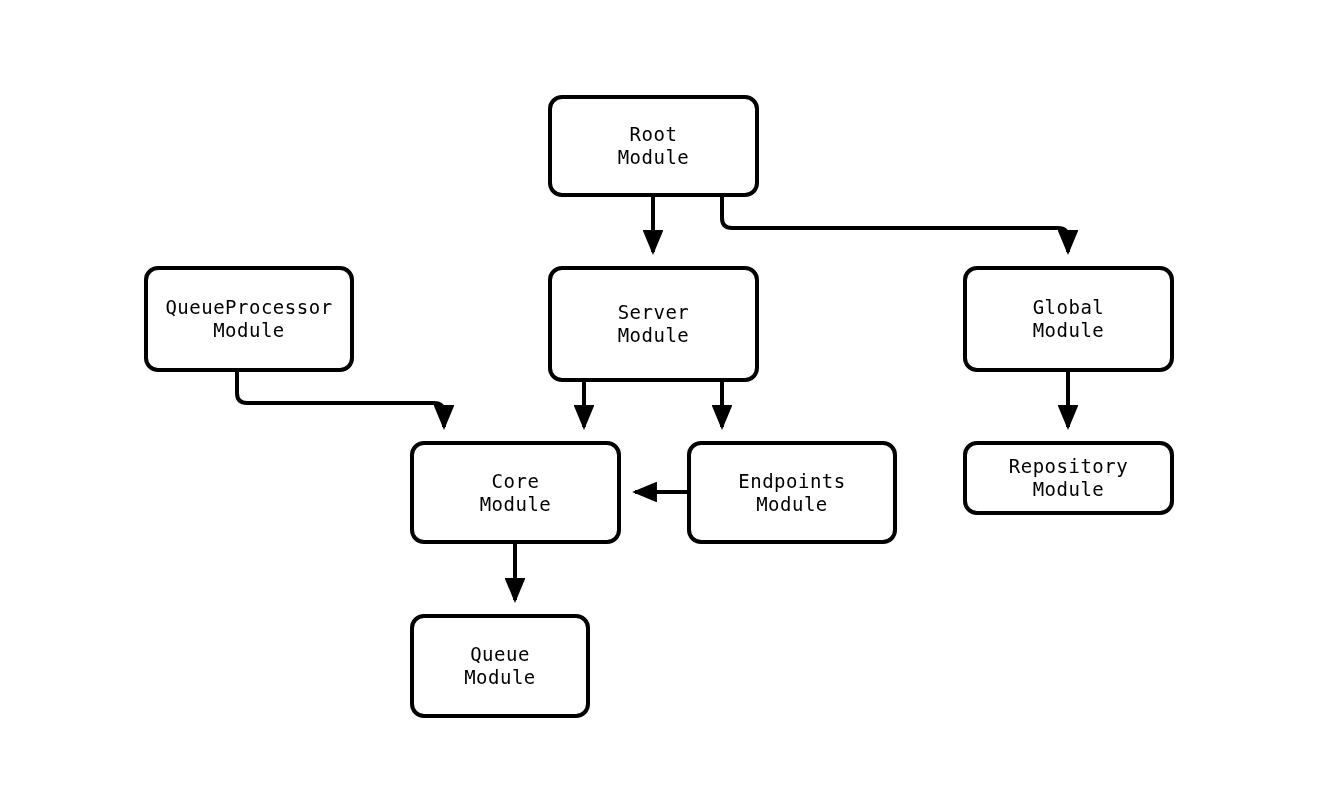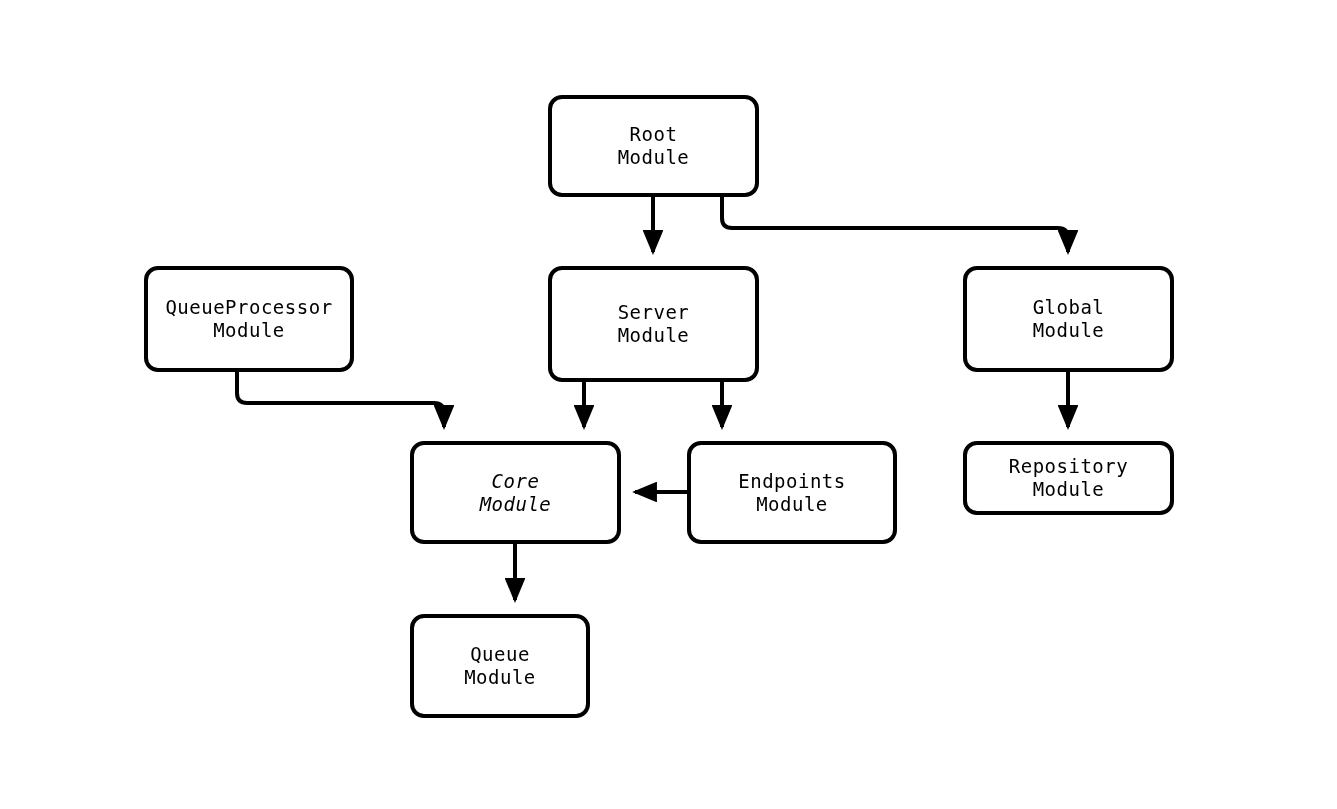--- a/index.html
+++ b/index.html
@@ -92,21 +92,21 @@
   <div class="node" style="left: 548px; top: 266px; width: 211px; height: 116px;">
     <span class="node-line">Server</span>
     <span class="node-line">Module</span>
   </div>
 
   <div class="node" style="left: 963px; top: 266px; width: 211px; height: 106px;">
     <span class="node-line">Global</span>
     <span class="node-line">Module</span>
   </div>
 
-  <div class="node" style="left: 410px; top: 441px; width: 211px; height: 103px; font-style: italic;">
+  <div class="node" style="left: 410px; top: 441px; width: 211px; height: 103px;">
     <span class="node-line">Core</span>
     <span class="node-line">Module</span>
   </div>
 
   <div class="node" style="left: 687px; top: 441px; width: 210px; height: 103px;">
     <span class="node-line">Endpoints</span>
     <span class="node-line">Module</span>
   </div>
 
   <div class="node" style="left: 963px; top: 441px; width: 211px; height: 74px;">

